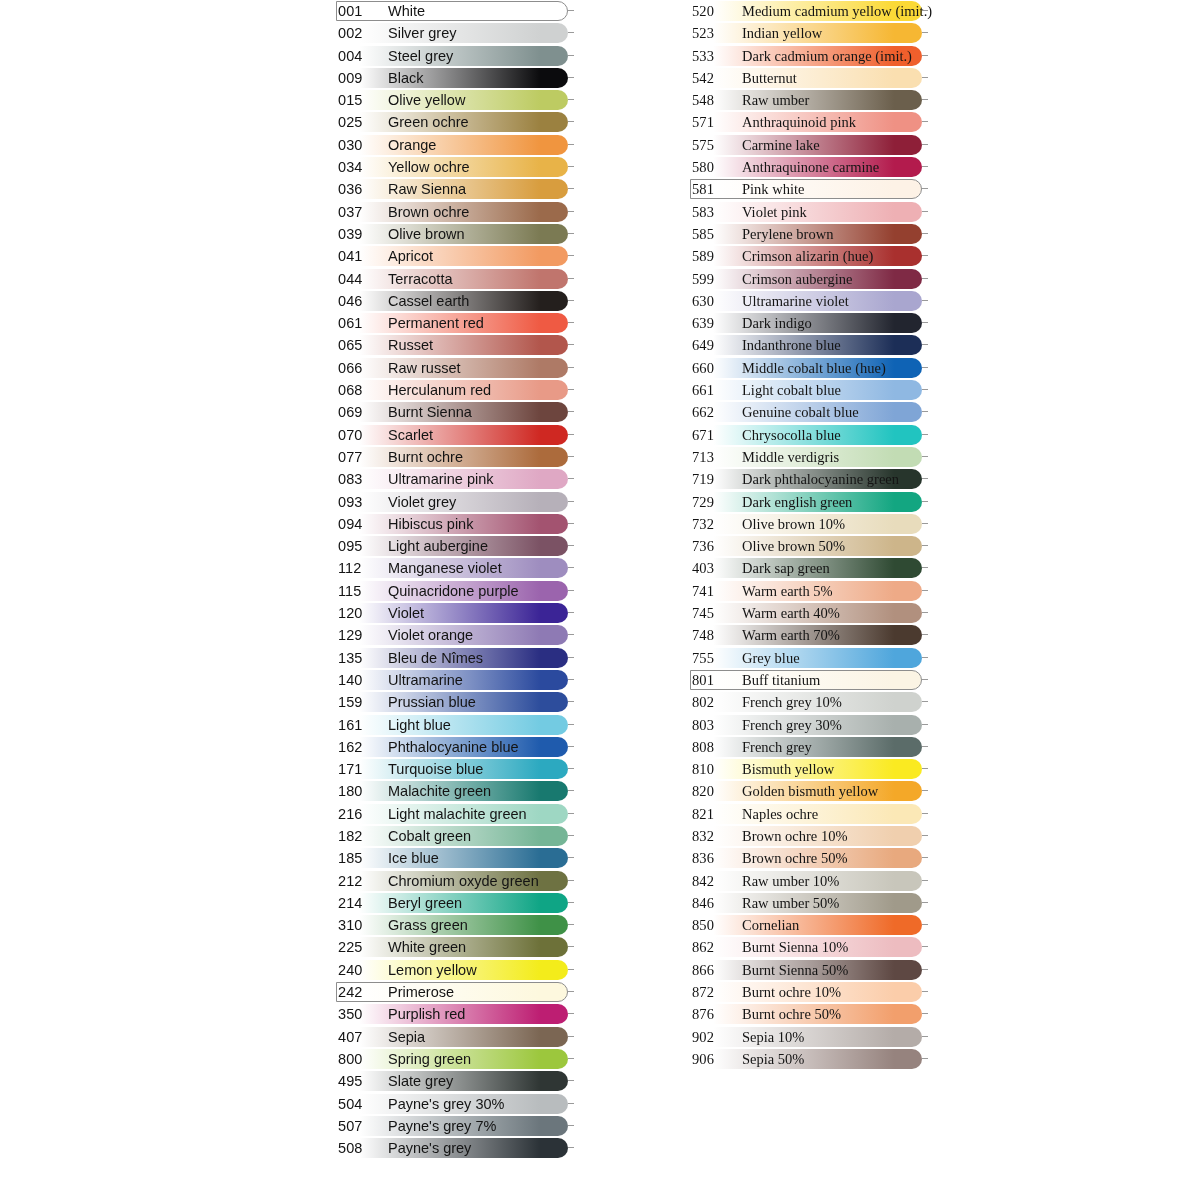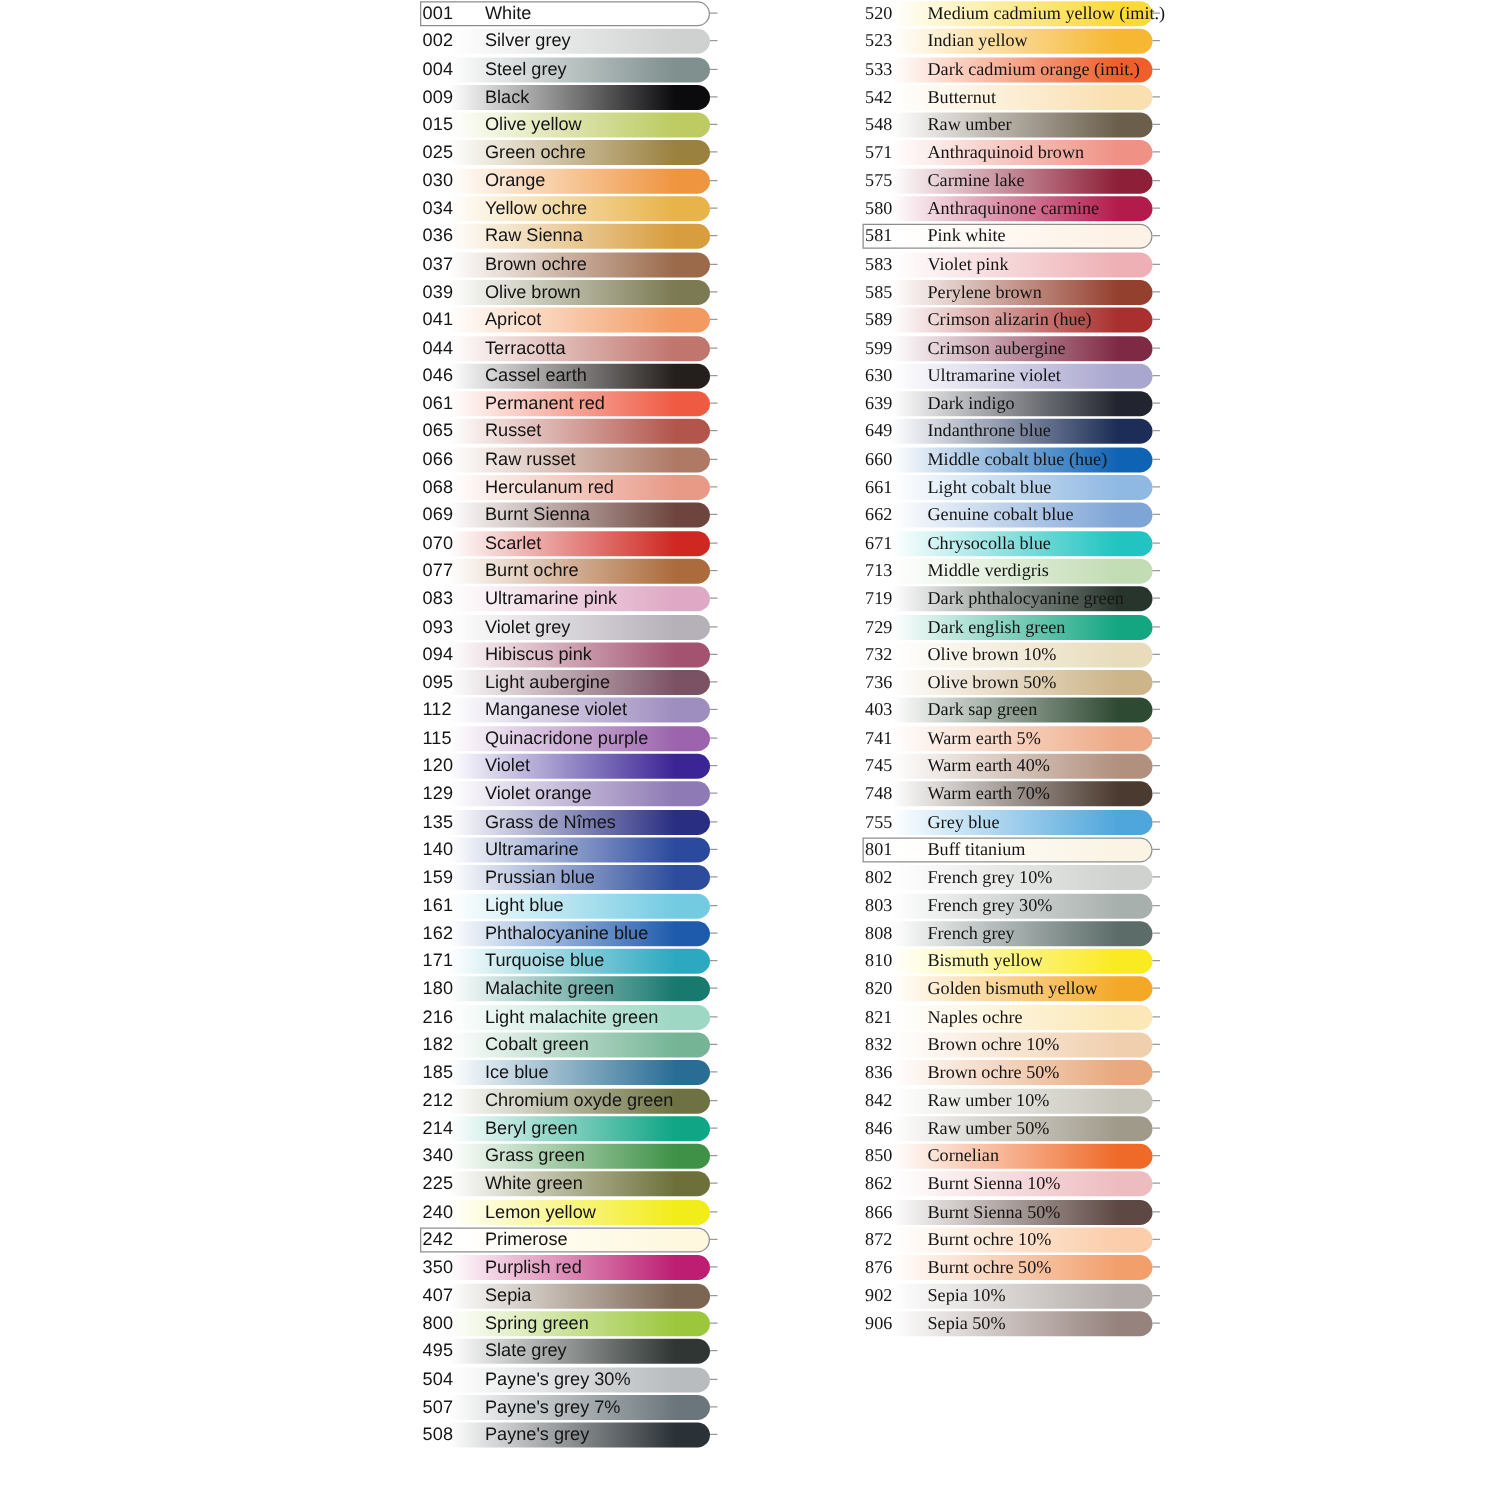--- a/index.html
+++ b/index.html
@@ -251,21 +251,21 @@
       <div class="swatch-row">
         <div class="bar" style="background: linear-gradient(to right, rgb(255, 255, 255) 0%, rgb(255, 255, 255) 10%, rgb(142, 122, 180) 88%, rgb(142, 122, 180) 100%);"></div>
         <div class="tick"></div>
         <div class="code">129</div>
         <div class="cname">Violet orange</div>
       </div>
       <div class="swatch-row">
         <div class="bar" style="background: linear-gradient(to right, rgb(255, 255, 255) 0%, rgb(255, 255, 255) 10%, rgb(42, 46, 130) 88%, rgb(42, 46, 130) 100%);"></div>
         <div class="tick"></div>
         <div class="code">135</div>
-        <div class="cname">Grass de Nîmes</div>
+        <div class="cname">Bleu de Nîmes</div>
       </div>
       <div class="swatch-row">
         <div class="bar" style="background: linear-gradient(to right, rgb(255, 255, 255) 0%, rgb(255, 255, 255) 10%, rgb(43, 74, 158) 88%, rgb(43, 74, 158) 100%);"></div>
         <div class="tick"></div>
         <div class="code">140</div>
         <div class="cname">Ultramarine</div>
       </div>
       <div class="swatch-row">
         <div class="bar" style="background: linear-gradient(to right, rgb(255, 255, 255) 0%, rgb(255, 255, 255) 10%, rgb(45, 77, 156) 88%, rgb(45, 77, 156) 100%);"></div>
         <div class="tick"></div>
@@ -322,21 +322,21 @@
       </div>
       <div class="swatch-row">
         <div class="bar" style="background: linear-gradient(to right, rgb(255, 255, 255) 0%, rgb(255, 255, 255) 10%, rgb(15, 165, 133) 88%, rgb(15, 165, 133) 100%);"></div>
         <div class="tick"></div>
         <div class="code">214</div>
         <div class="cname">Beryl green</div>
       </div>
       <div class="swatch-row">
         <div class="bar" style="background: linear-gradient(to right, rgb(255, 255, 255) 0%, rgb(255, 255, 255) 10%, rgb(63, 145, 71) 88%, rgb(63, 145, 71) 100%);"></div>
         <div class="tick"></div>
-        <div class="code">340</div>
+        <div class="code">310</div>
         <div class="cname">Grass green</div>
       </div>
       <div class="swatch-row">
         <div class="bar" style="background: linear-gradient(to right, rgb(255, 255, 255) 0%, rgb(255, 255, 255) 10%, rgb(109, 113, 57) 88%, rgb(109, 113, 57) 100%);"></div>
         <div class="tick"></div>
         <div class="code">225</div>
         <div class="cname">White green</div>
       </div>
       <div class="swatch-row">
         <div class="bar" style="background: linear-gradient(to right, rgb(255, 255, 255) 0%, rgb(255, 255, 255) 10%, rgb(243, 236, 27) 88%, rgb(243, 236, 27) 100%);"></div>
@@ -421,21 +421,21 @@
       <div class="swatch-row">
         <div class="bar" style="background: linear-gradient(to right, rgb(255, 255, 255) 0%, rgb(255, 255, 255) 10%, rgb(107, 95, 76) 88%, rgb(107, 95, 76) 100%);"></div>
         <div class="tick"></div>
         <div class="code">548</div>
         <div class="cname">Raw umber</div>
       </div>
       <div class="swatch-row">
         <div class="bar" style="background: linear-gradient(to right, rgb(255, 255, 255) 0%, rgb(255, 255, 255) 10%, rgb(239, 145, 132) 88%, rgb(239, 145, 132) 100%);"></div>
         <div class="tick"></div>
         <div class="code">571</div>
-        <div class="cname">Anthraquinoid brown</div>
+        <div class="cname">Anthraquinoid pink</div>
       </div>
       <div class="swatch-row">
         <div class="bar" style="background: linear-gradient(to right, rgb(255, 255, 255) 0%, rgb(255, 255, 255) 10%, rgb(142, 31, 56) 88%, rgb(142, 31, 56) 100%);"></div>
         <div class="tick"></div>
         <div class="code">575</div>
         <div class="cname">Carmine lake</div>
       </div>
       <div class="swatch-row">
         <div class="bar" style="background: linear-gradient(to right, rgb(255, 255, 255) 0%, rgb(255, 255, 255) 10%, rgb(179, 27, 77) 88%, rgb(179, 27, 77) 100%);"></div>
         <div class="tick"></div>

